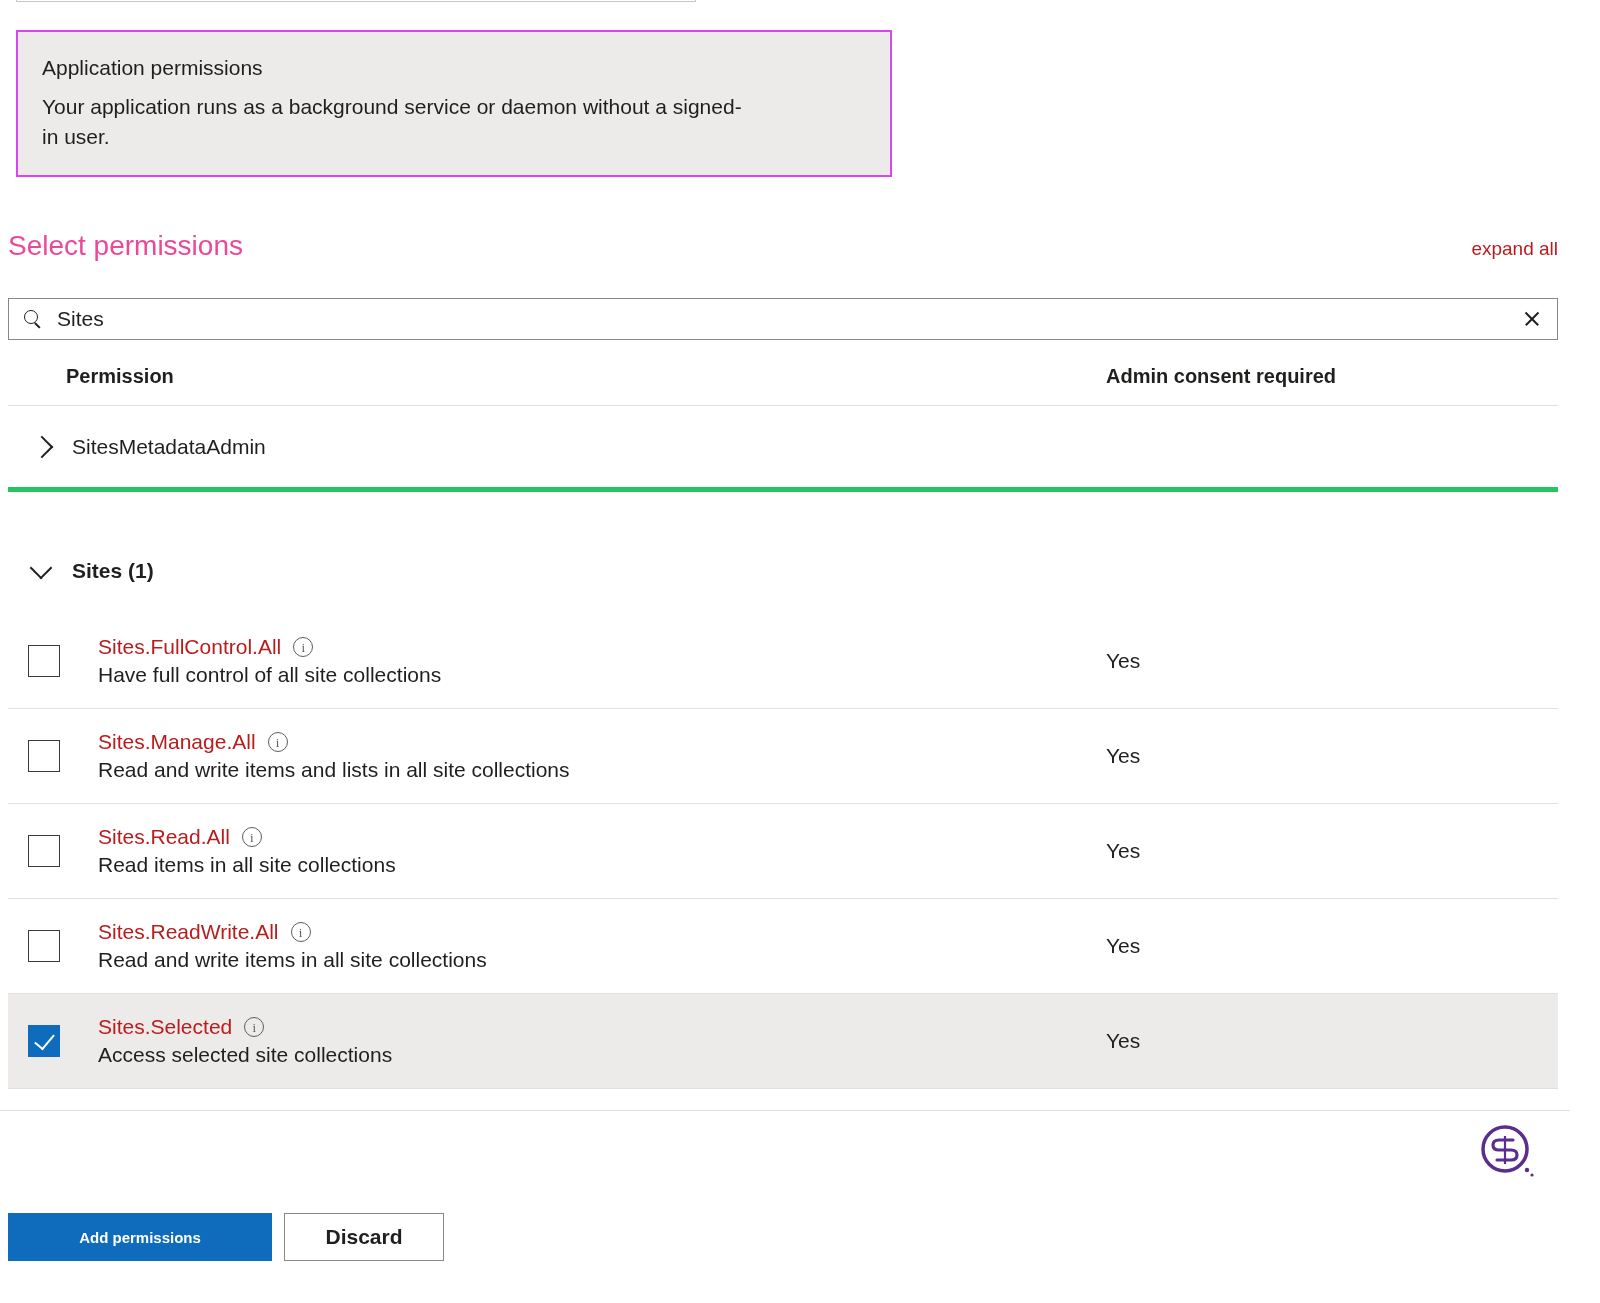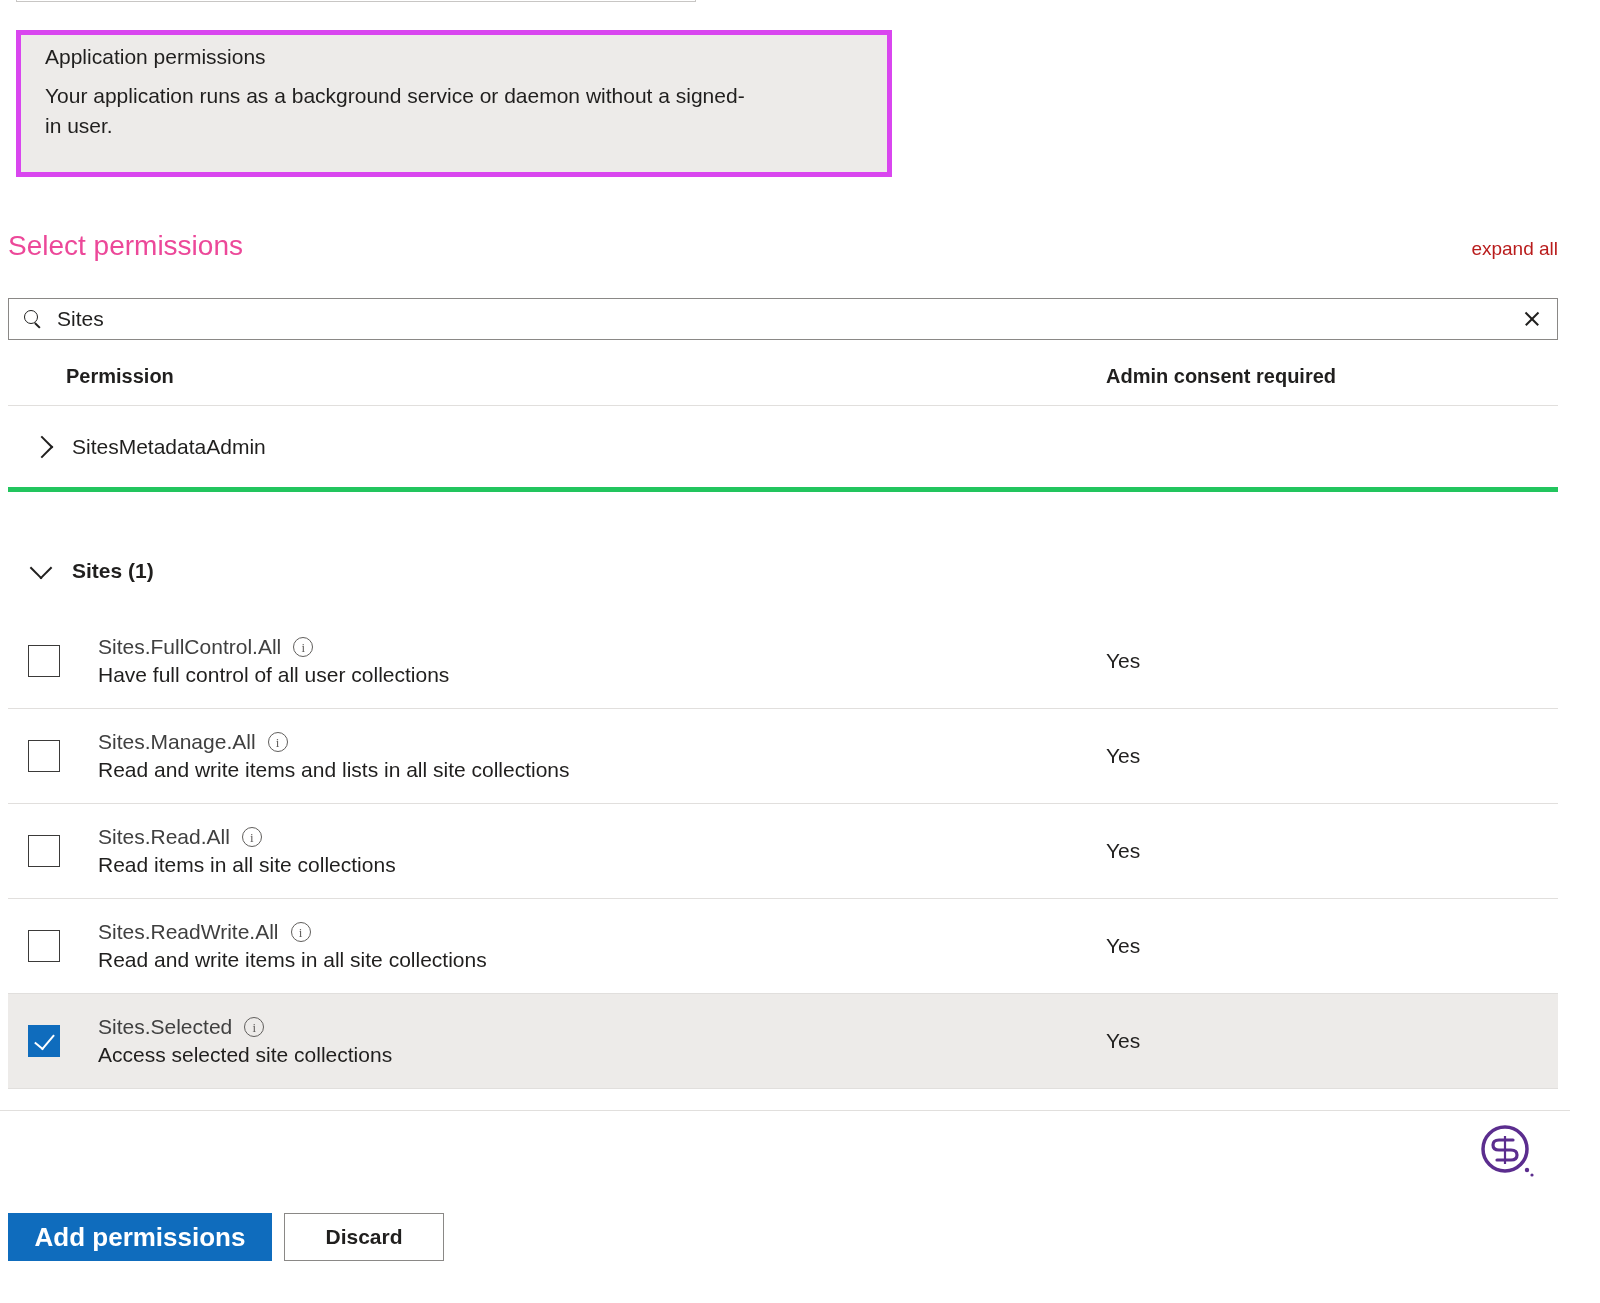--- a/index.html
+++ b/index.html
@@ -29,22 +29,22 @@
     background: #ffffff;
   }
 
   .app-perm-card {
     position: absolute;
     left: 16px;
     top: 30px;
     width: 876px;
     height: 147px;
     background: #edebe9;
-    border: 5px solid #d946ef;
-    padding: 8px 24px 0 24px;
+    border: 2px solid #d946ef;
+    padding: 22px 24px 0 24px;
   }
   .app-perm-title {
     font-size: 21px;
     line-height: 28px;
     color: #201f1e;
     margin-bottom: 10px;
   }
   .app-perm-desc {
     font-size: 21px;
     line-height: 30px;
@@ -239,21 +239,21 @@
   }
   .perm-text { flex: 1 1 auto; }
   .perm-name-line {
     display: flex;
     align-items: center;
     gap: 12px;
     margin-bottom: 4px;
   }
   .perm-name {
     font-size: 21px;
-    color: #404040;
+    color: #b91c1c;
   }
   .info-icon {
     width: 20px;
     height: 20px;
     border: 1.5px solid #605e5c;
     border-radius: 50%;
     display: inline-flex;
     align-items: center;
     justify-content: center;
     font-size: 13px;
@@ -295,21 +295,21 @@
     position: absolute;
     left: 8px;
     top: 1213px;
     display: flex;
     gap: 12px;
   }
   .btn-primary {
     background: #0f6cbd;
     color: #ffffff;
     border: 1px solid #0f6cbd;
-    font-size: 26px;
+    font-size: 15px;
     font-weight: bold;
     font-family: "Liberation Sans", sans-serif;
     padding: 0 24px;
     height: 48px;
     min-width: 264px;
     cursor: pointer;
   }
   .btn-secondary {
     background: #ffffff;
     color: #201f1e;
@@ -363,21 +363,21 @@
     <span class="group-label bold">Sites (1)</span>
   </div>
 
   <div class="perm-row">
     <span class="checkbox"></span>
     <span class="perm-text">
       <span class="perm-name-line">
         <span class="perm-name">Sites.FullControl.All</span>
         <span class="info-icon">i</span>
       </span>
-      <span class="perm-desc">Have full control of all user collections</span>
+      <span class="perm-desc">Have full control of all site collections</span>
     </span>
     <span class="consent-cell">Yes</span>
   </div>
 
   <div class="perm-row">
     <span class="checkbox"></span>
     <span class="perm-text">
       <span class="perm-name-line">
         <span class="perm-name">Sites.Manage.All</span>
         <span class="info-icon">i</span>

